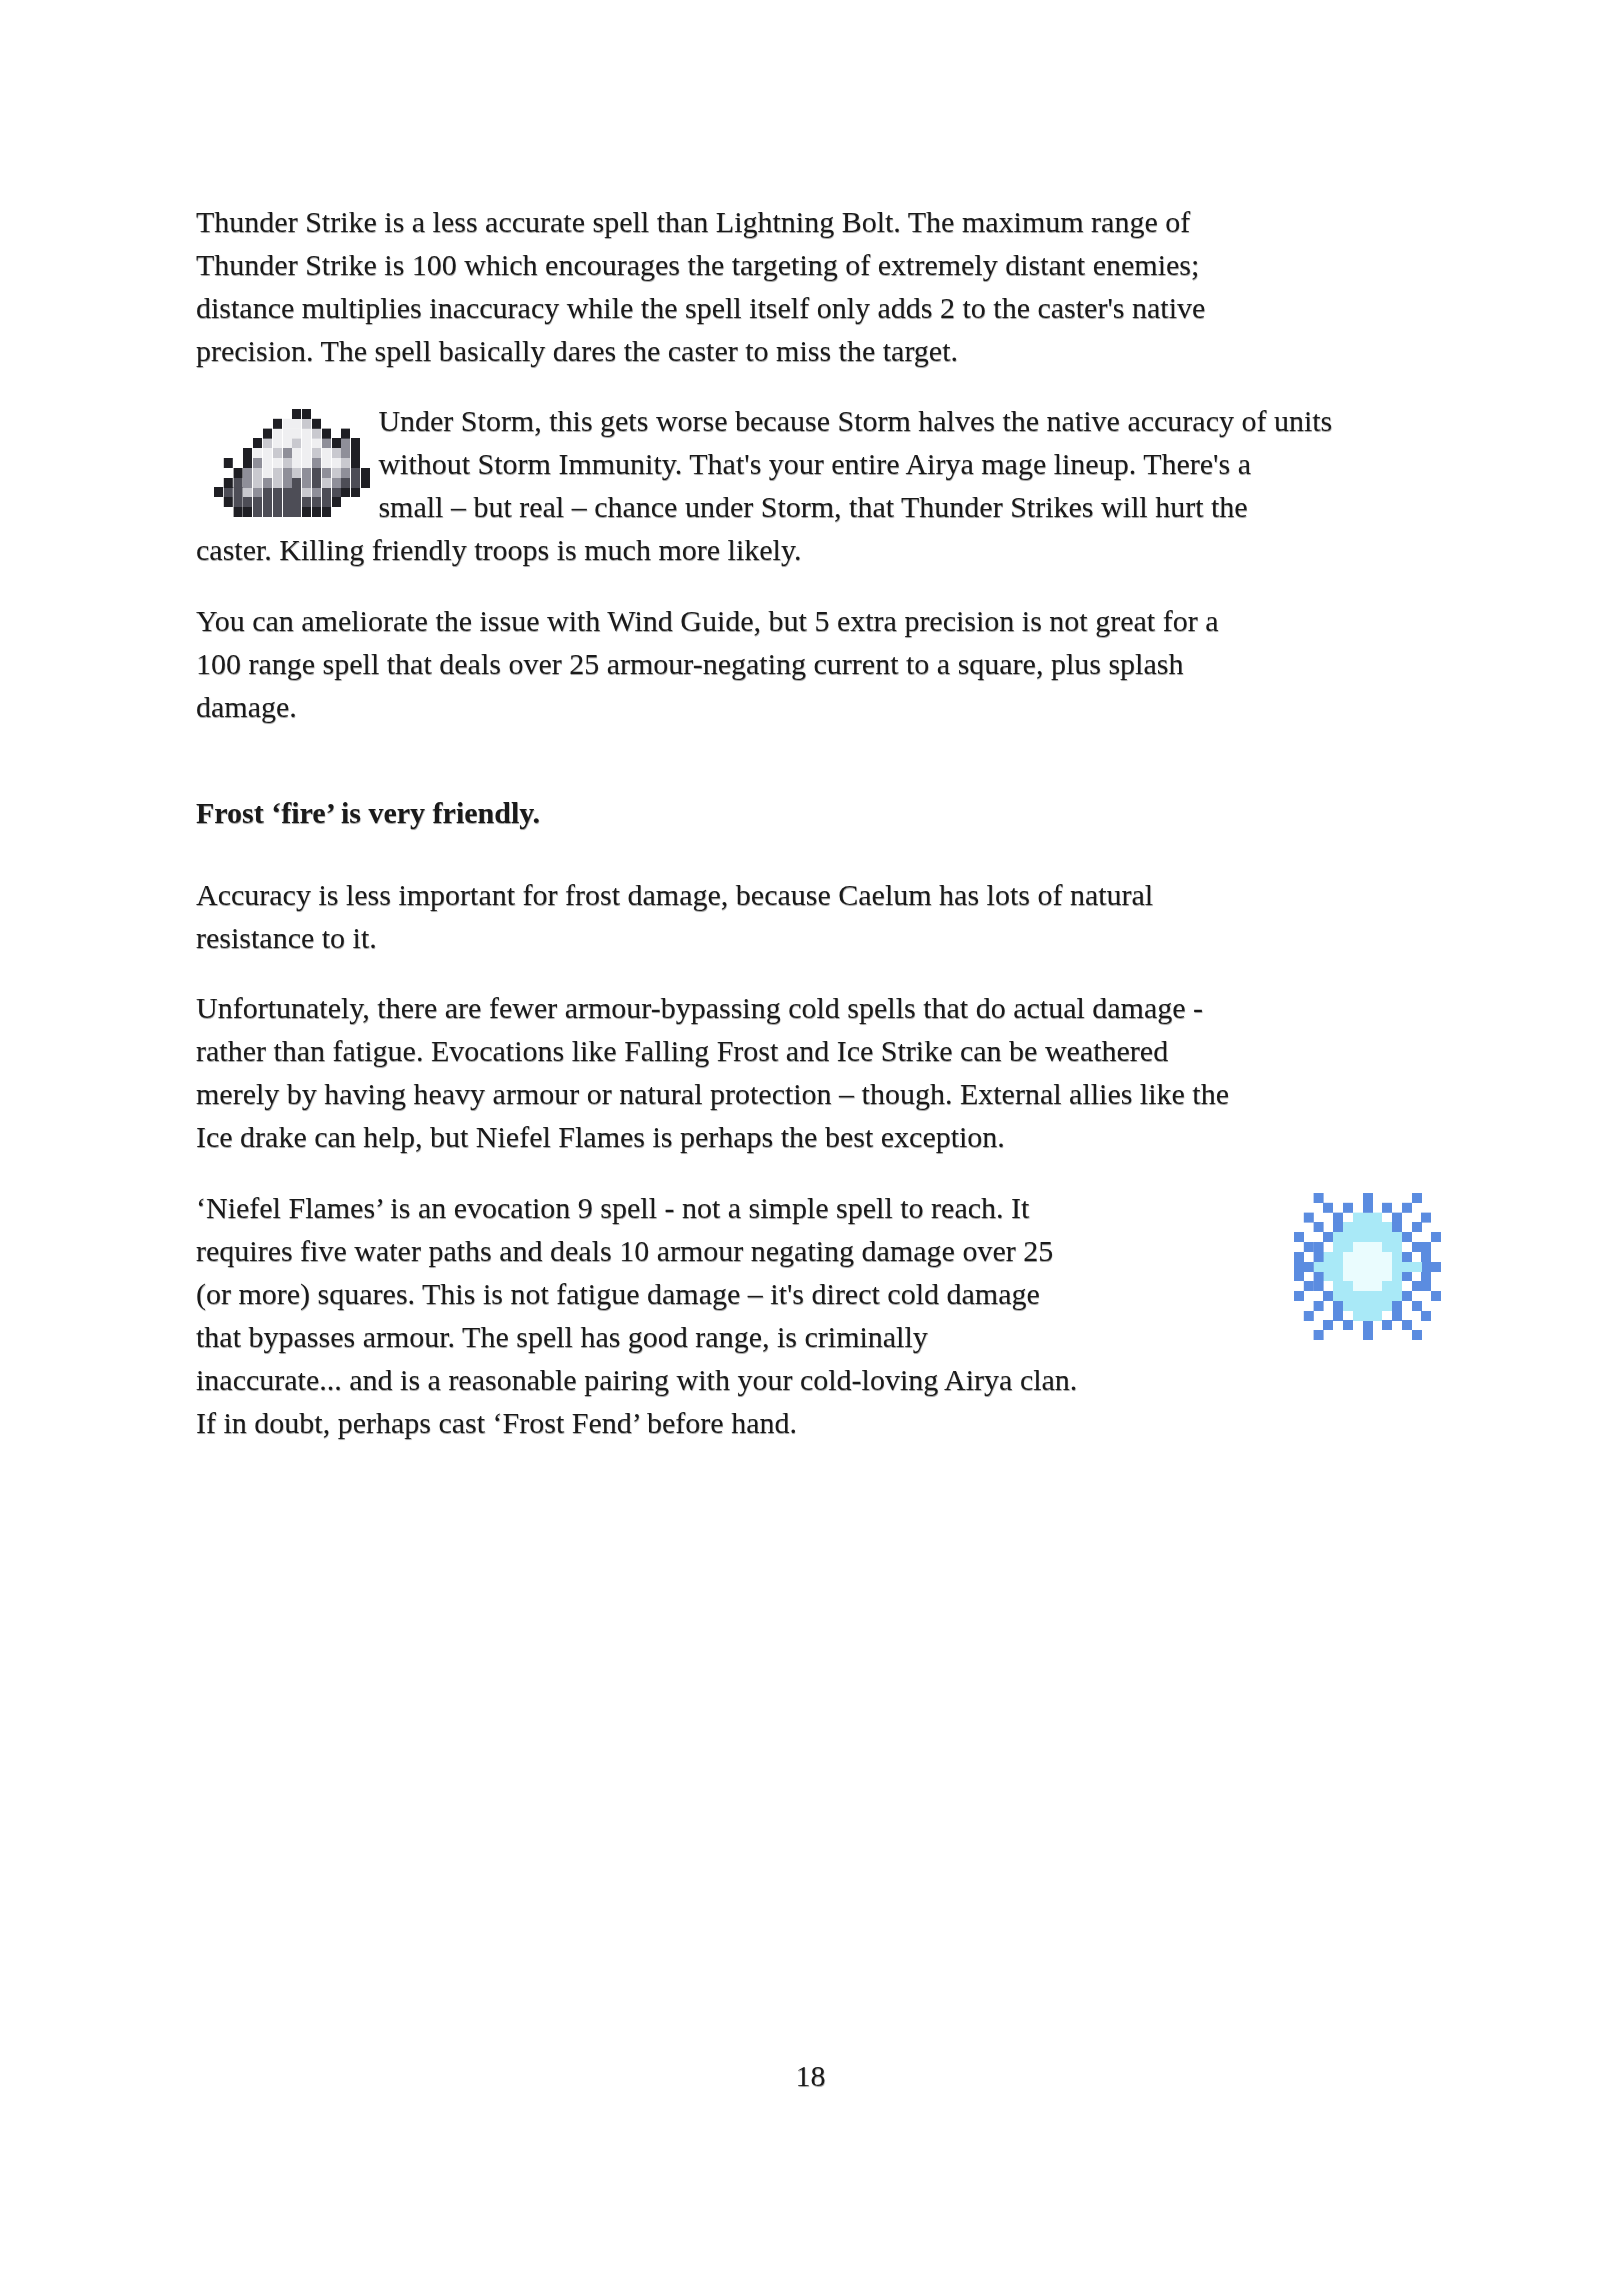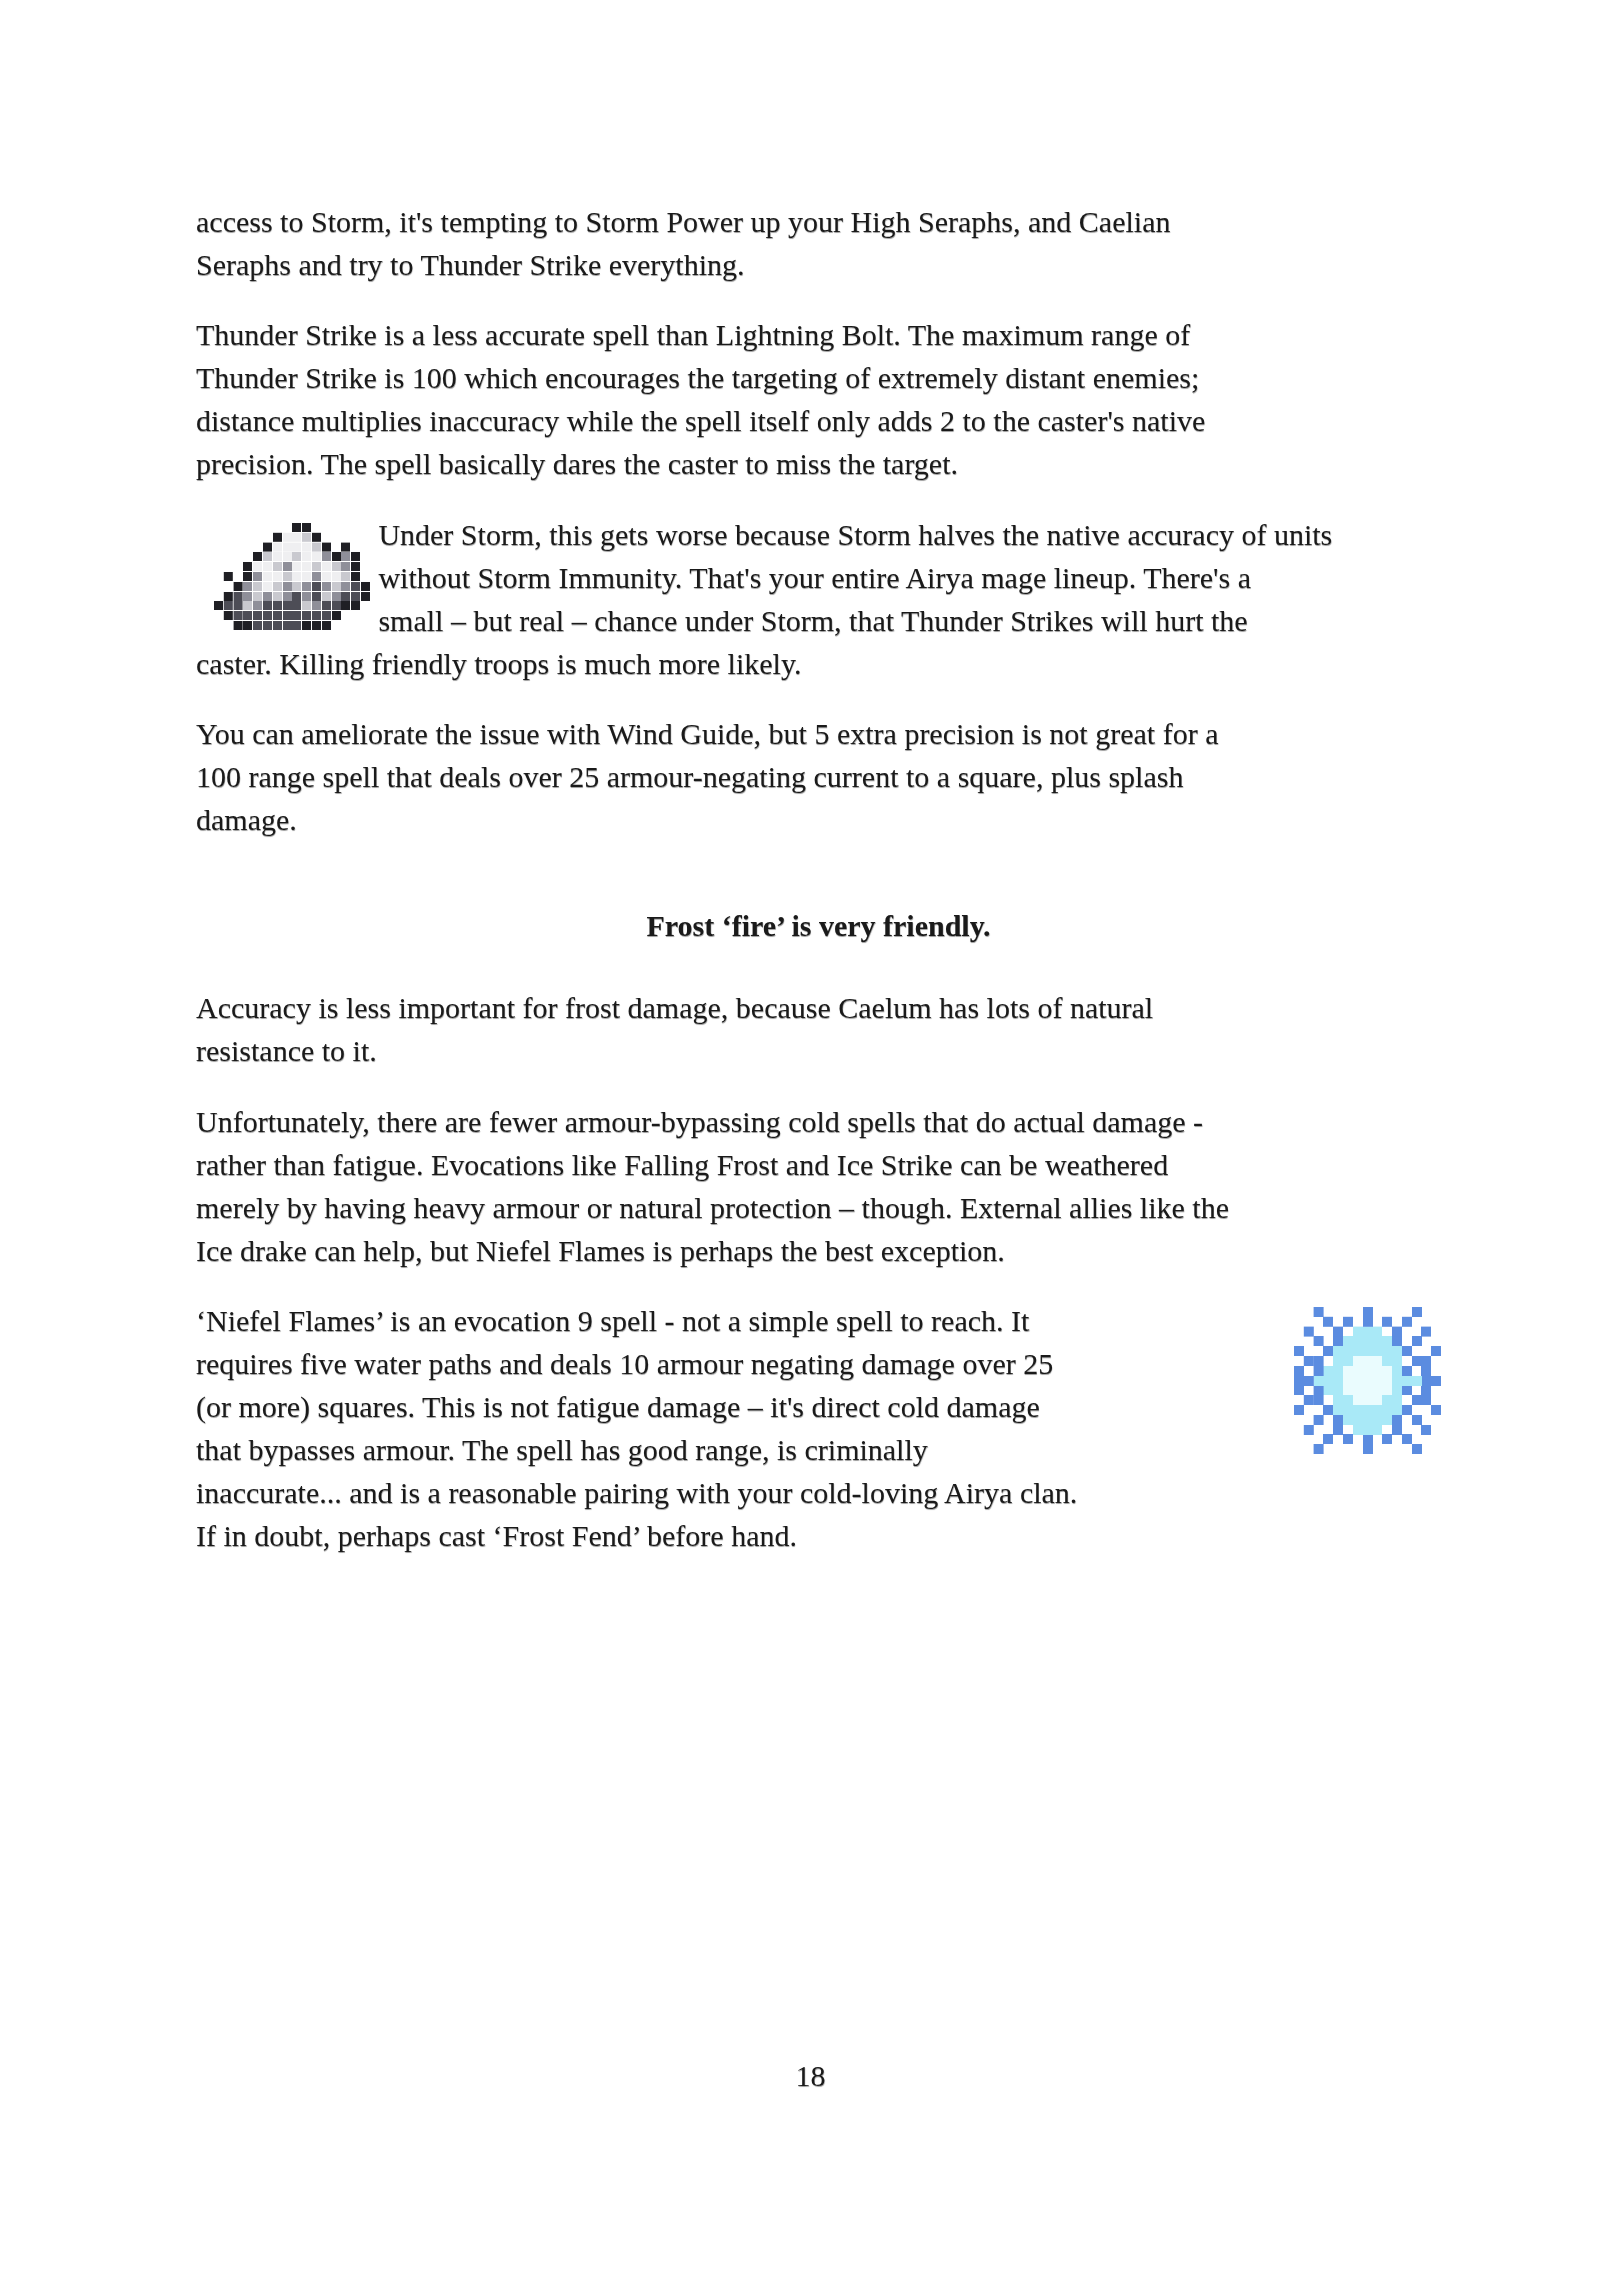--- a/index.html
+++ b/index.html
@@ -24,21 +24,21 @@
     line-height: 43px;
     white-space: pre-line;
     text-align: left;
     text-shadow: 0.4px 0.5px 0.7px rgba(40,40,40,0.45);
   }
   .heading {
     margin: 63px 0 39px 0;
     font-size: 30px;
     line-height: 43px;
     font-weight: bold;
-    text-align: center;
+    text-align: left;
     white-space: pre-line;
     text-shadow: 0.4px 0.5px 0.7px rgba(40,40,40,0.45);
   }
   .sprite { position: relative; display: block; }
   .sprite .px { position: absolute; left: 0; top: 0; display: block; }
   .cloud-sprite { float: left; margin: 9.8px 7.8px 0 17.6px; }
   .snowflake-sprite { float: right; margin: 7.8px 0 0 11.8px; }
   .footer {
     position: absolute;
     left: 0;
@@ -49,22 +49,20 @@
     line-height: 43px;
     text-shadow: 0.4px 0.5px 0.7px rgba(40,40,40,0.45);
   }
 </style>
 </head>
 <body>
 
 <div class="page">
   <main class="content">
 
-    <p class="para">access to Storm, it's tempting to Storm Power up your High Seraphs, and Caelian
-Seraphs and try to Thunder Strike everything.</p>
 
 
     <p class="para">Thunder Strike is a less accurate spell than Lightning Bolt. The maximum range of
 Thunder Strike is 100 which encourages the targeting of extremely distant enemies;
 distance multiplies inaccuracy while the spell itself only adds 2 to the caster's native
 precision. The spell basically dares the caster to miss the target.</p>
 
     <p class="para"><span>Under Storm, this gets worse because Storm halves the native accuracy of units</span><span class="sprite cloud-sprite" style="width: 157px; height: 108px;"><span class="px" style="width: 9.8px; height: 9.8px; box-shadow: rgb(31, 31, 36) 78px 0px 0px 0px, rgb(31, 31, 36) 88px 0px 0px 0px, rgb(31, 31, 36) 59px 9.8px 0px 0px, rgb(239, 239, 241) 69px 9.8px 0px 0px, rgb(239, 239, 241) 78px 9.8px 0px 0px, rgb(201, 201, 207) 88px 9.8px 0px 0px, rgb(31, 31, 36) 98px 9.8px 0px 0px, rgb(31, 31, 36) 49px 19.6px 0px 0px, rgb(239, 239, 241) 59px 19.6px 0px 0px, rgb(239, 239, 241) 69px 19.6px 0px 0px, rgb(239, 239, 241) 78px 19.6px 0px 0px, rgb(239, 239, 241) 88px 19.6px 0px 0px, rgb(201, 201, 207) 98px 19.6px 0px 0px, rgb(31, 31, 36) 108px 19.6px 0px 0px, rgb(31, 31, 36) 127px 19.6px 0px 0px, rgb(31, 31, 36) 39px 29px 0px 0px, rgb(201, 201, 207) 49px 29px 0px 0px, rgb(239, 239, 241) 59px 29px 0px 0px, rgb(239, 239, 241) 69px 29px 0px 0px, rgb(201, 201, 207) 78px 29px 0px 0px, rgb(239, 239, 241) 88px 29px 0px 0px, rgb(239, 239, 241) 98px 29px 0px 0px, rgb(143, 143, 153) 108px 29px 0px 0px, rgb(31, 31, 36) 118px 29px 0px 0px, rgb(143, 143, 153) 127px 29px 0px 0px, rgb(31, 31, 36) 137px 29px 0px 0px, rgb(31, 31, 36) 29px 39px 0px 0px, rgb(239, 239, 241) 39px 39px 0px 0px, rgb(239, 239, 241) 49px 39px 0px 0px, rgb(201, 201, 207) 59px 39px 0px 0px, rgb(143, 143, 153) 69px 39px 0px 0px, rgb(239, 239, 241) 78px 39px 0px 0px, rgb(239, 239, 241) 88px 39px 0px 0px, rgb(201, 201, 207) 98px 39px 0px 0px, rgb(239, 239, 241) 108px 39px 0px 0px, rgb(201, 201, 207) 118px 39px 0px 0px, rgb(143, 143, 153) 127px 39px 0px 0px, rgb(31, 31, 36) 137px 39px 0px 0px, rgb(31, 31, 36) 9.8px 49px 0px 0px, rgb(31, 31, 36) 29px 49px 0px 0px, rgb(143, 143, 153) 39px 49px 0px 0px, rgb(239, 239, 241) 49px 49px 0px 0px, rgb(239, 239, 241) 59px 49px 0px 0px, rgb(201, 201, 207) 69px 49px 0px 0px, rgb(239, 239, 241) 78px 49px 0px 0px, rgb(239, 239, 241) 88px 49px 0px 0px, rgb(143, 143, 153) 98px 49px 0px 0px, rgb(239, 239, 241) 108px 49px 0px 0px, rgb(239, 239, 241) 118px 49px 0px 0px, rgb(201, 201, 207) 127px 49px 0px 0px, rgb(31, 31, 36) 137px 49px 0px 0px, rgb(31, 31, 36) 19.6px 59px 0px 0px, rgb(143, 143, 153) 29px 59px 0px 0px, rgb(201, 201, 207) 39px 59px 0px 0px, rgb(239, 239, 241) 49px 59px 0px 0px, rgb(201, 201, 207) 59px 59px 0px 0px, rgb(143, 143, 153) 69px 59px 0px 0px, rgb(201, 201, 207) 78px 59px 0px 0px, rgb(143, 143, 153) 88px 59px 0px 0px, rgb(77, 77, 86) 98px 59px 0px 0px, rgb(143, 143, 153) 108px 59px 0px 0px, rgb(201, 201, 207) 118px 59px 0px 0px, rgb(143, 143, 153) 127px 59px 0px 0px, rgb(77, 77, 86) 137px 59px 0px 0px, rgb(31, 31, 36) 147px 59px 0px 0px, rgb(31, 31, 36) 9.8px 69px 0px 0px, rgb(77, 77, 86) 19.6px 69px 0px 0px, rgb(143, 143, 153) 29px 69px 0px 0px, rgb(201, 201, 207) 39px 69px 0px 0px, rgb(143, 143, 153) 49px 69px 0px 0px, rgb(201, 201, 207) 59px 69px 0px 0px, rgb(143, 143, 153) 69px 69px 0px 0px, rgb(77, 77, 86) 78px 69px 0px 0px, rgb(143, 143, 153) 88px 69px 0px 0px, rgb(77, 77, 86) 98px 69px 0px 0px, rgb(201, 201, 207) 108px 69px 0px 0px, rgb(143, 143, 153) 118px 69px 0px 0px, rgb(77, 77, 86) 127px 69px 0px 0px, rgb(77, 77, 86) 137px 69px 0px 0px, rgb(31, 31, 36) 147px 69px 0px 0px, rgb(31, 31, 36) 0px 78px 0px 0px, rgb(77, 77, 86) 9.8px 78px 0px 0px, rgb(77, 77, 86) 19.6px 78px 0px 0px, rgb(201, 201, 207) 29px 78px 0px 0px, rgb(143, 143, 153) 39px 78px 0px 0px, rgb(77, 77, 86) 49px 78px 0px 0px, rgb(77, 77, 86) 59px 78px 0px 0px, rgb(77, 77, 86) 69px 78px 0px 0px, rgb(77, 77, 86) 78px 78px 0px 0px, rgb(201, 201, 207) 88px 78px 0px 0px, rgb(143, 143, 153) 98px 78px 0px 0px, rgb(77, 77, 86) 108px 78px 0px 0px, rgb(77, 77, 86) 118px 78px 0px 0px, rgb(31, 31, 36) 127px 78px 0px 0px, rgb(31, 31, 36) 137px 78px 0px 0px, rgb(31, 31, 36) 9.8px 88px 0px 0px, rgb(77, 77, 86) 19.6px 88px 0px 0px, rgb(77, 77, 86) 29px 88px 0px 0px, rgb(77, 77, 86) 39px 88px 0px 0px, rgb(77, 77, 86) 49px 88px 0px 0px, rgb(77, 77, 86) 59px 88px 0px 0px, rgb(77, 77, 86) 69px 88px 0px 0px, rgb(77, 77, 86) 78px 88px 0px 0px, rgb(77, 77, 86) 88px 88px 0px 0px, rgb(77, 77, 86) 98px 88px 0px 0px, rgb(77, 77, 86) 108px 88px 0px 0px, rgb(31, 31, 36) 118px 88px 0px 0px, rgb(31, 31, 36) 19.6px 98px 0px 0px, rgb(31, 31, 36) 29px 98px 0px 0px, rgb(77, 77, 86) 39px 98px 0px 0px, rgb(77, 77, 86) 49px 98px 0px 0px, rgb(77, 77, 86) 59px 98px 0px 0px, rgb(77, 77, 86) 69px 98px 0px 0px, rgb(77, 77, 86) 78px 98px 0px 0px, rgb(31, 31, 36) 88px 98px 0px 0px, rgb(31, 31, 36) 98px 98px 0px 0px, rgb(31, 31, 36) 108px 98px 0px 0px;"></span></span><span>
 without Storm Immunity. That's your entire Airya mage lineup. There's a
 small – but real – chance under Storm, that Thunder Strikes will hurt the

